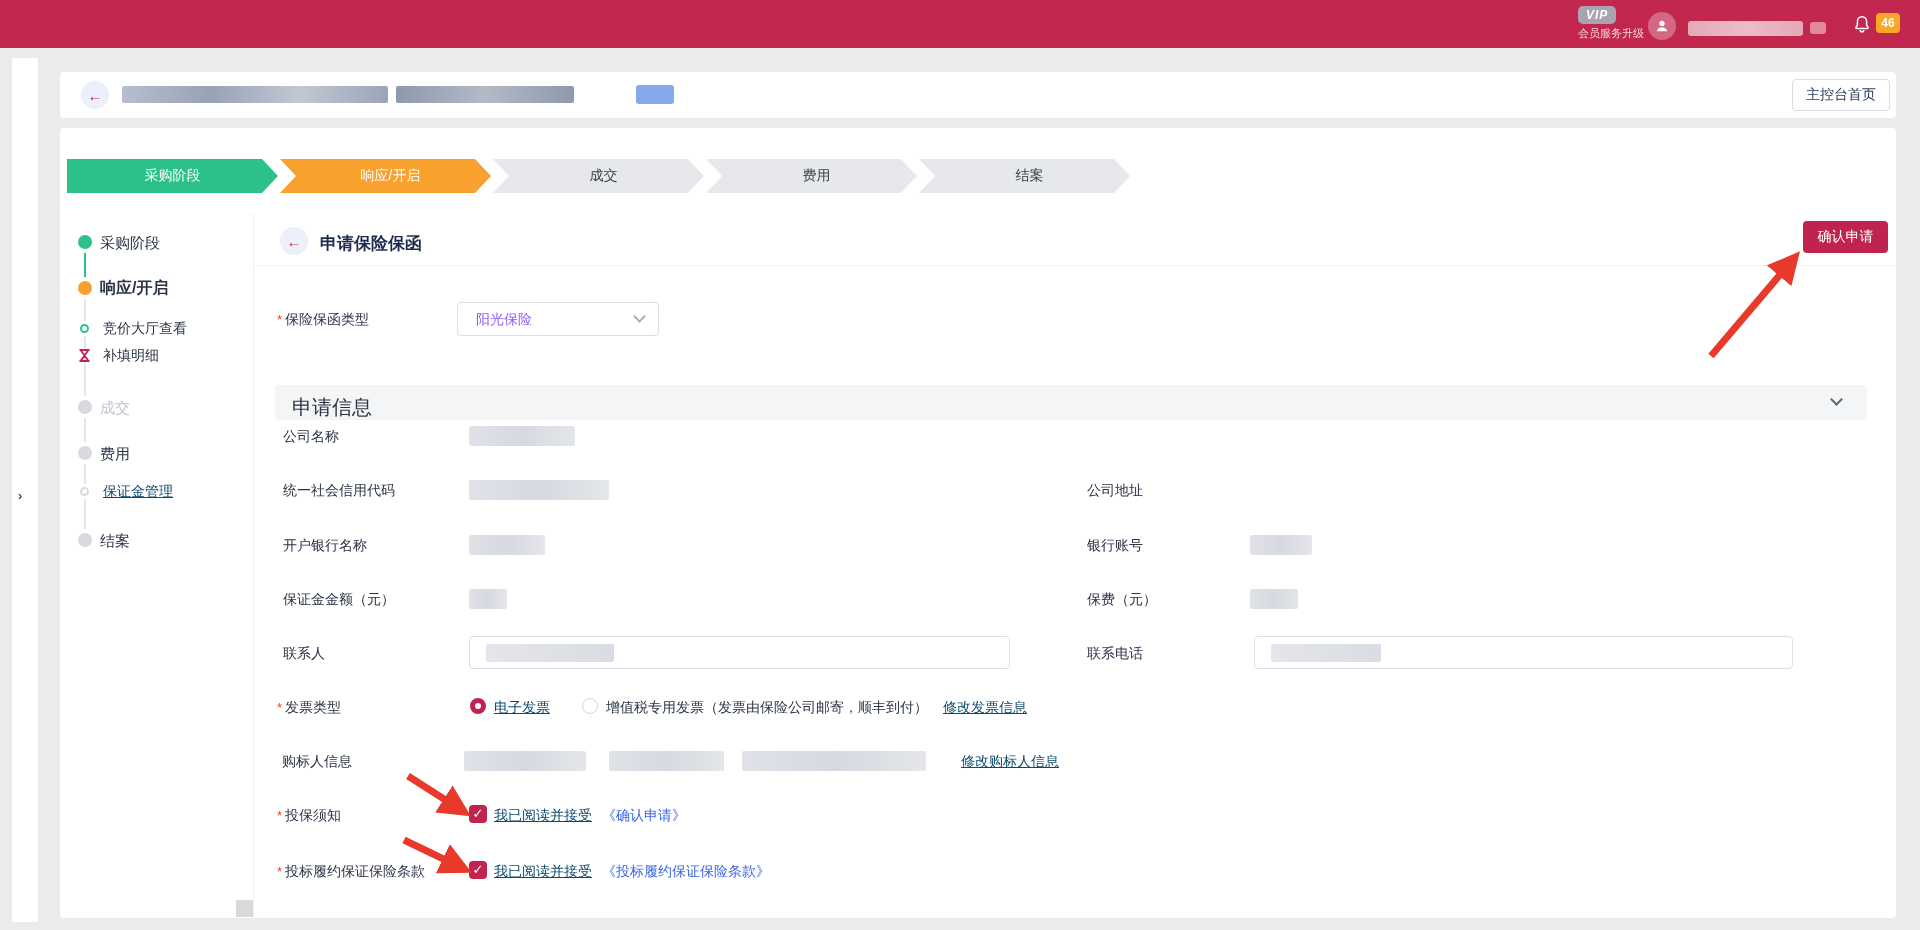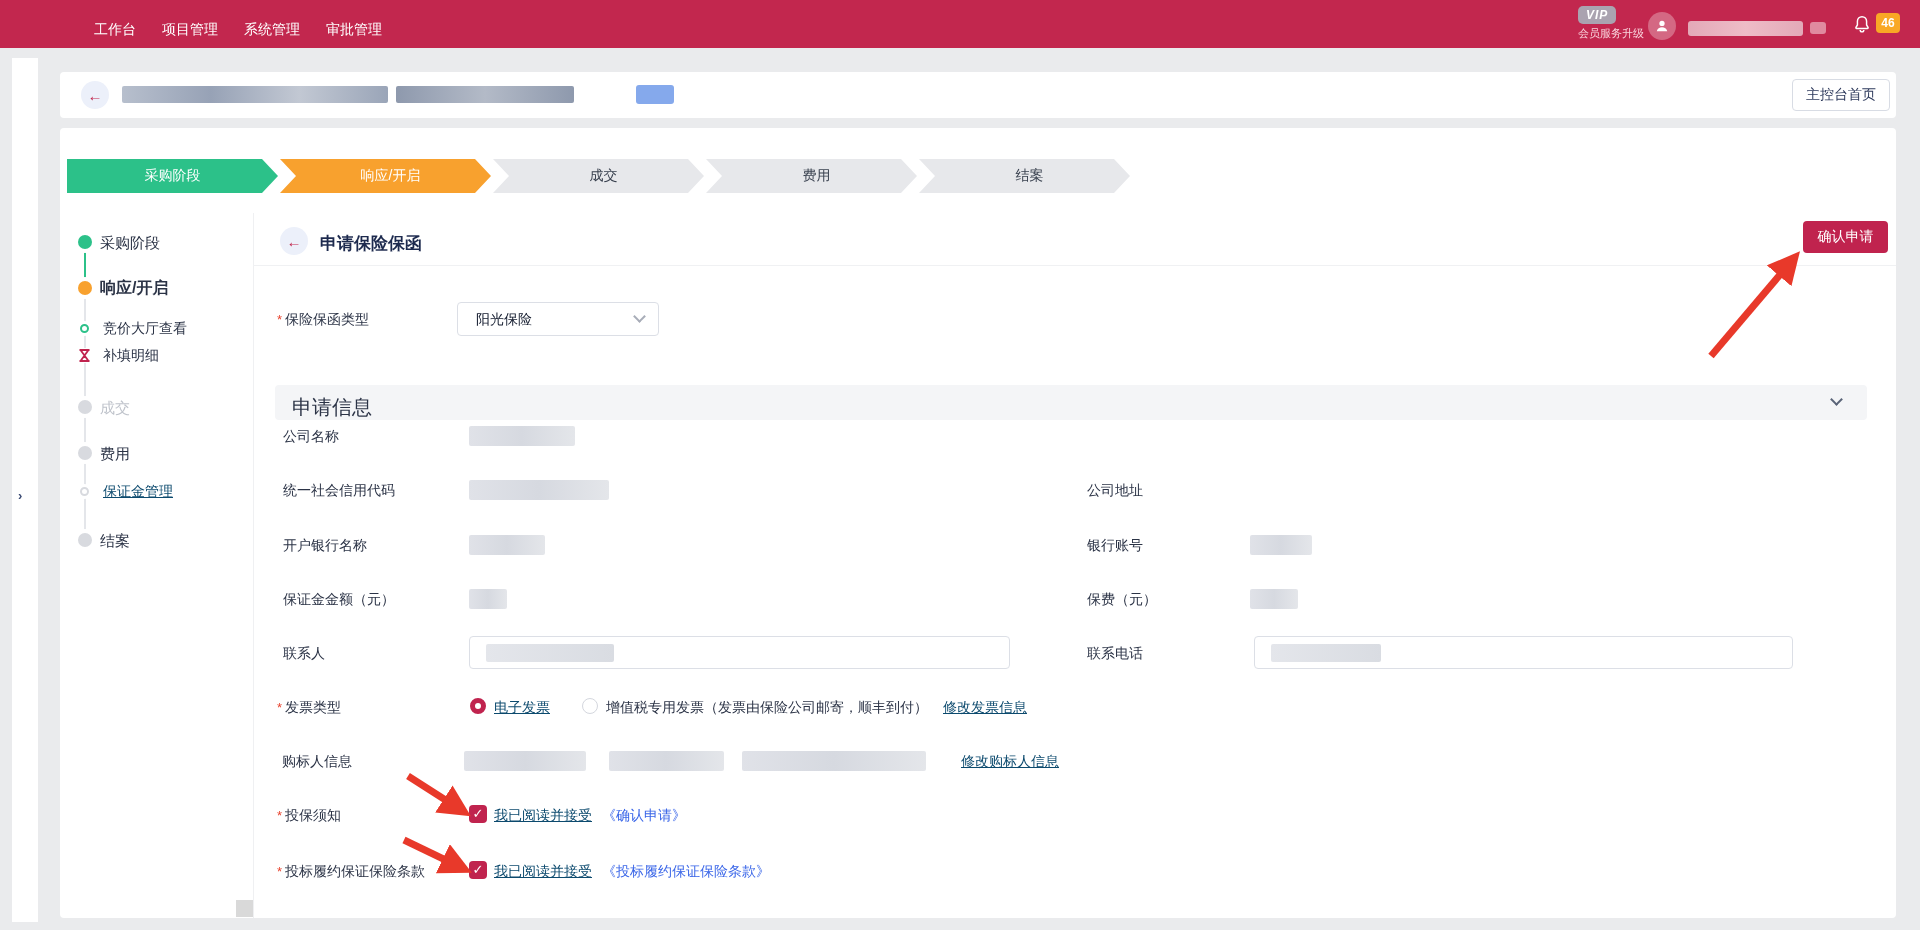--- a/index.html
+++ b/index.html
@@ -57,21 +57,21 @@
   
   .content-back { position:absolute; left:220px; top:99px; }
   .content-title { position:absolute; left:260px; top:104px; font-size:17px; font-weight:bold; color:#1D2A4E; }
   .confirm-btn { position:absolute; left:1743px; top:93px; width:85px; height:32px; background:#C0234E; border:none; border-radius:4px; color:#fff; font-size:14px; cursor:pointer; }
   .content-divider { position:absolute; left:193px; top:137px; width:1643px; height:1px; background:#F0F1F3; }
 
   
   .flabel { position:absolute; font-size:14px; color:#2B3346; white-space:nowrap; }
   .req::before { content:"*"; color:#E8432E; margin-right:3px; font-size:13px; }
   .select-box { position:absolute; left:397px; top:174px; width:202px; height:34px; border:1px solid #DCDFE6; border-radius:4px; background:#fff; cursor:pointer; }
-  .select-text { position:absolute; left:18px; top:8px; font-size:14px; color:#0f172a; }
+  .select-text { position:absolute; left:18px; top:8px; font-size:14px; color:#8b5cf6; }
   .chev-down { display:inline-block; width:9px; height:9px; border-right:2px solid #A8ADB8; border-bottom:2px solid #A8ADB8; transform:rotate(45deg); }
   .select-chev { position:absolute; right:14px; top:9px; }
   .section-bar { position:absolute; left:215px; top:257px; width:1592px; height:35px; background:#F4F5F7; border-radius:4px; cursor:pointer; }
   .section-title { position:absolute; left:17px; top:9px; font-size:20px; color:#2B3346; }
   .section-chev { position:absolute; right:26px; top:10px; border-color:#5A6478; }
   .val-blur { position:absolute; height:20px; border-radius:2px; background:linear-gradient(90deg,#e0e2e8,#d6d9e0,#e4e6ea); }
   .input-box { position:absolute; height:33px; border:1px solid #DCDFE6; border-radius:4px; background:#fff; }
   .input-blur { position:absolute; left:16px; top:7px; height:18px; border-radius:2px; background:linear-gradient(90deg,#e4e6eb,#d9dce2); }
   .radio { position:absolute; width:16px; height:16px; border-radius:50%; background:#fff; }
   .radio-on { border:5px solid #C0234E; }
@@ -80,26 +80,20 @@
   .link { cursor:pointer; }
   .checkbox { position:absolute; width:18px; height:18px; background:#C0234E; border-radius:4px; color:#fff; font-size:13px; font-weight:bold; text-align:center; line-height:18px; cursor:pointer; }
   .blue-link { color:#3A66E8; cursor:pointer; }
 
   .overlay { position:absolute; left:0; top:0; width:1920px; height:930px; pointer-events:none; }
 </style>
 </head>
 <body>
 
 <div class="topnav">
-  <div class="nav-items">
-    <div class="nav-item">工作台</div>
-    <div class="nav-item">项目管理</div>
-    <div class="nav-item">系统管理</div>
-    <div class="nav-item">审批管理</div>
-  </div>
   <div class="vip-wrap">
     <span class="vip-badge">VIP</span>
     <div class="vip-caption">会员服务升级</div>
   </div>
   <div class="avatar">
     <svg viewBox="0 0 24 24" width="18" height="18">
         <circle cx="12" cy="8.5" r="3.5" fill="#fff"></circle>
         <path d="M5 19c.8-3.5 3.6-5.5 7-5.5s6.2 2 7 5.5z" fill="#fff"></path>
       </svg>
   </div>

